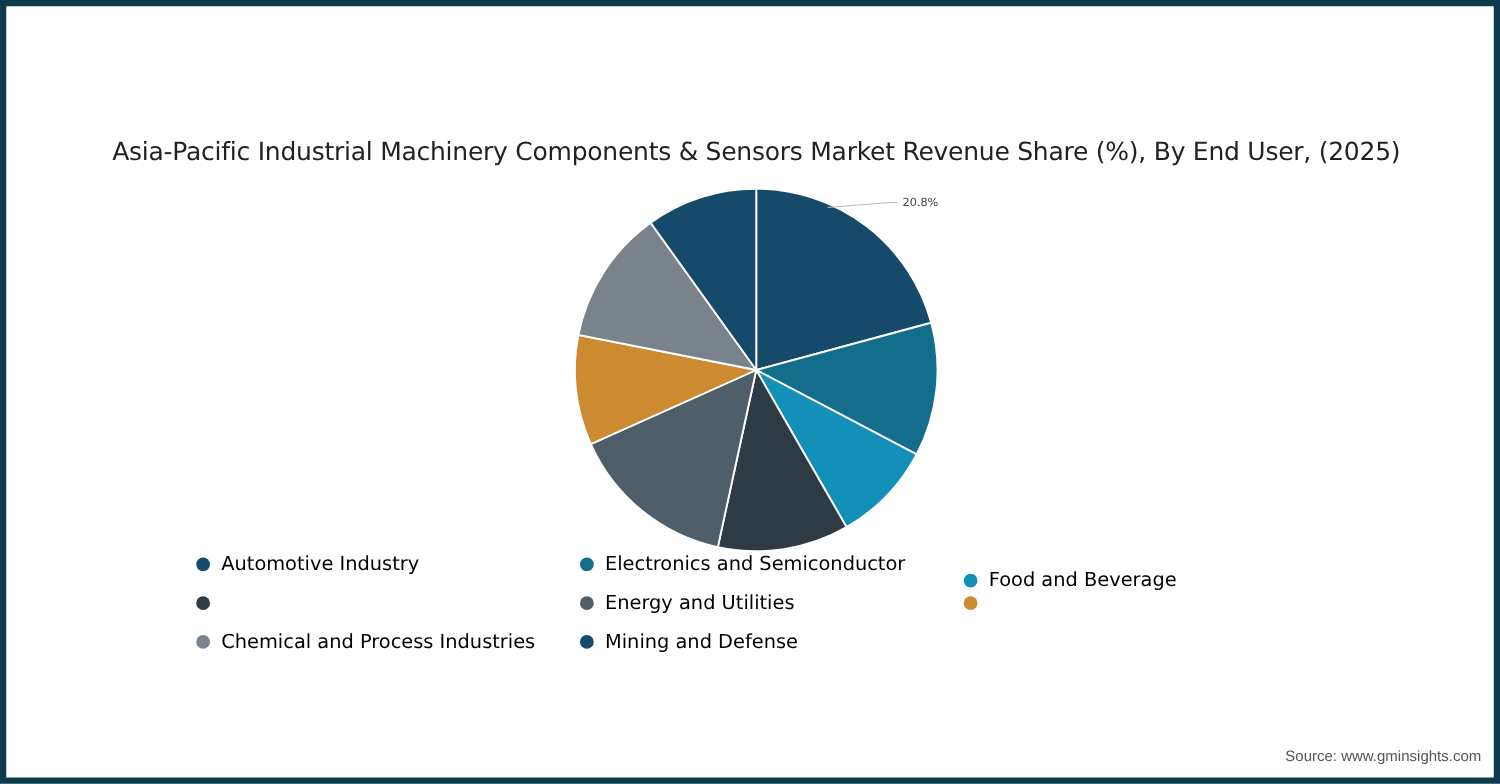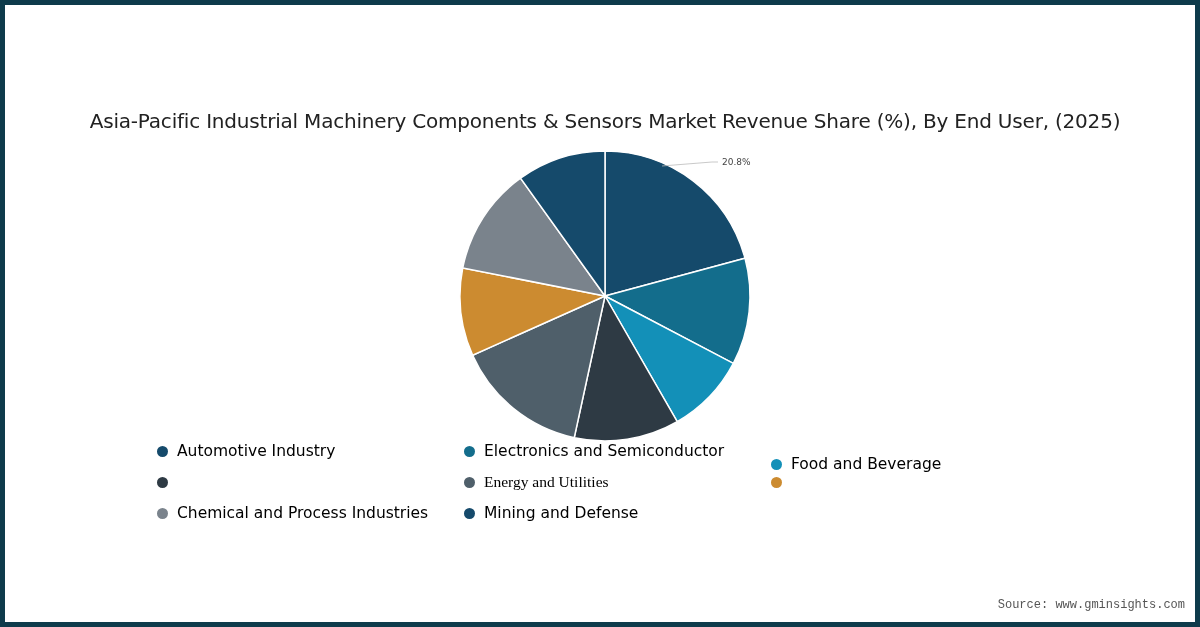--- a/index.html
+++ b/index.html
@@ -14,21 +14,21 @@
   }
   svg.pie { position: absolute; left: 0; top: 0; }
   .legend { position: absolute; left: 0; top: 0; }
   .legend-item {
     position: absolute; font-family: "DejaVu Sans", sans-serif; font-size: 15.5px; color: #000000;
     display: flex; align-items: center; white-space: nowrap; height: 22px;
   }
   .legend-dot { width: 11px; height: 11px; border-radius: 50%; margin-right: 9px; display: inline-block; }
   .source {
     position: absolute; right: 10px; bottom: 10px;
-    font-family: Liberation Mono, monospace; font-size: 12px; color: #555555;
+    font-family: Liberation Sans, sans-serif; font-size: 12px; color: #555555;
   }
   .data-label { font-family: "DejaVu Sans", sans-serif; font-size: 9px; fill: #444444; }
 </style>
 </head>
 <body>
 
 <div class="frame">
   <div class="title">Asia-Pacific Industrial Machinery Components &amp; Sensors Market Revenue Share (%), By End User, (2025)</div>
 
   <svg class="pie" width="1200" height="627">
@@ -57,21 +57,21 @@
         <span class="legend-dot" style="background: rgb(19, 109, 140);"></span>
         <span>Electronics and Semiconductor</span>
       </div>
       <div class="legend-item" style="left: 766px; top: 448px;">
         <span class="legend-dot" style="background: rgb(19, 144, 184);"></span>
         <span>Food and Beverage</span>
       </div>
       <div class="legend-item" style="left: 152px; top: 466px;">
         <span class="legend-dot" style="background: rgb(46, 58, 68);"></span>
       </div>
-      <div class="legend-item" style="left: 459px; top: 466px; font-family: Liberation Serif, serif;">
+      <div class="legend-item" style="left: 459px; top: 466px;">
         <span class="legend-dot" style="background: rgb(79, 95, 106);"></span>
         <span>Energy and Utilities</span>
       </div>
       <div class="legend-item" style="left: 766px; top: 466px;">
         <span class="legend-dot" style="background: rgb(204, 139, 48);"></span>
       </div>
       <div class="legend-item" style="left: 152px; top: 497px;">
         <span class="legend-dot" style="background: rgb(122, 131, 140);"></span>
         <span>Chemical and Process Industries</span>
       </div>

